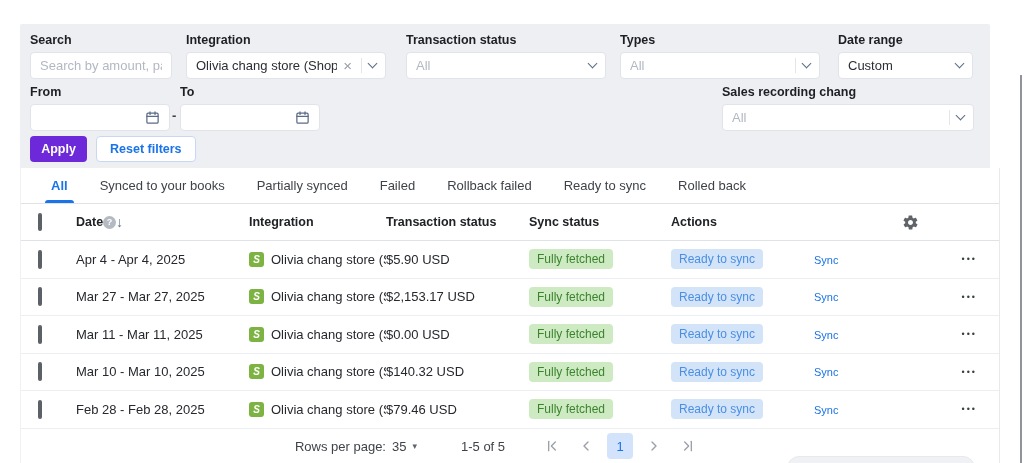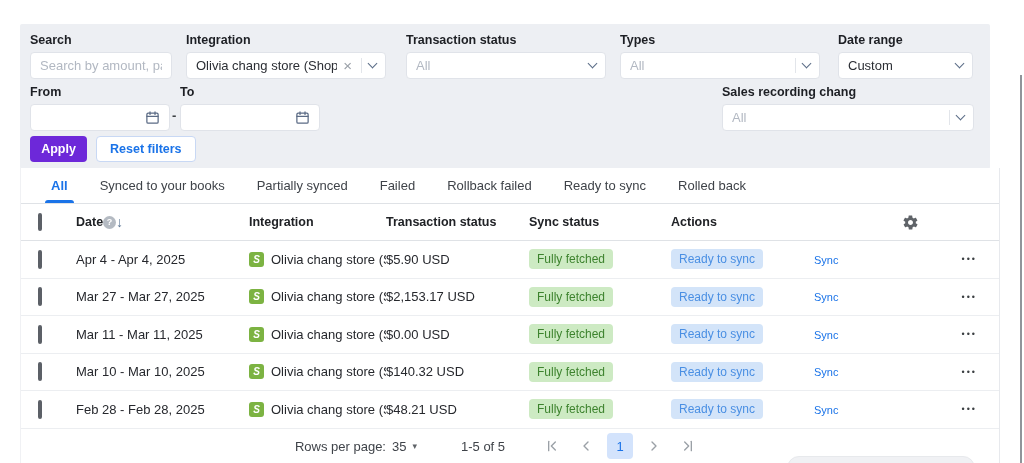--- a/index.html
+++ b/index.html
@@ -291,21 +291,21 @@
     <div class="more-dots">•••</div>
   </div>
 
   <div class="grid-row trow">
     <div class="cell-check"><span class="checkbox"></span></div>
     <div>Feb 28 - Feb 28, 2025</div>
     <div class="cell-int">
       <span class="shopify-ic">S</span>
       <span>Olivia chang store (Sho…</span>
     </div>
-    <div>$48.21 USD</div>
+    <div>$79.46 USD</div>
     <div><span class="badge badge-green">Fully fetched</span></div>
     <div><span class="badge badge-blue">Ready to sync</span></div>
     <div><a class="sync-link">Sync</a></div>
     <div class="more-dots">•••</div>
   </div>
 
   <div class="tfoot">
     <div class="rpp-group">
       <span>Rows per page:</span>
       <span>35</span>

